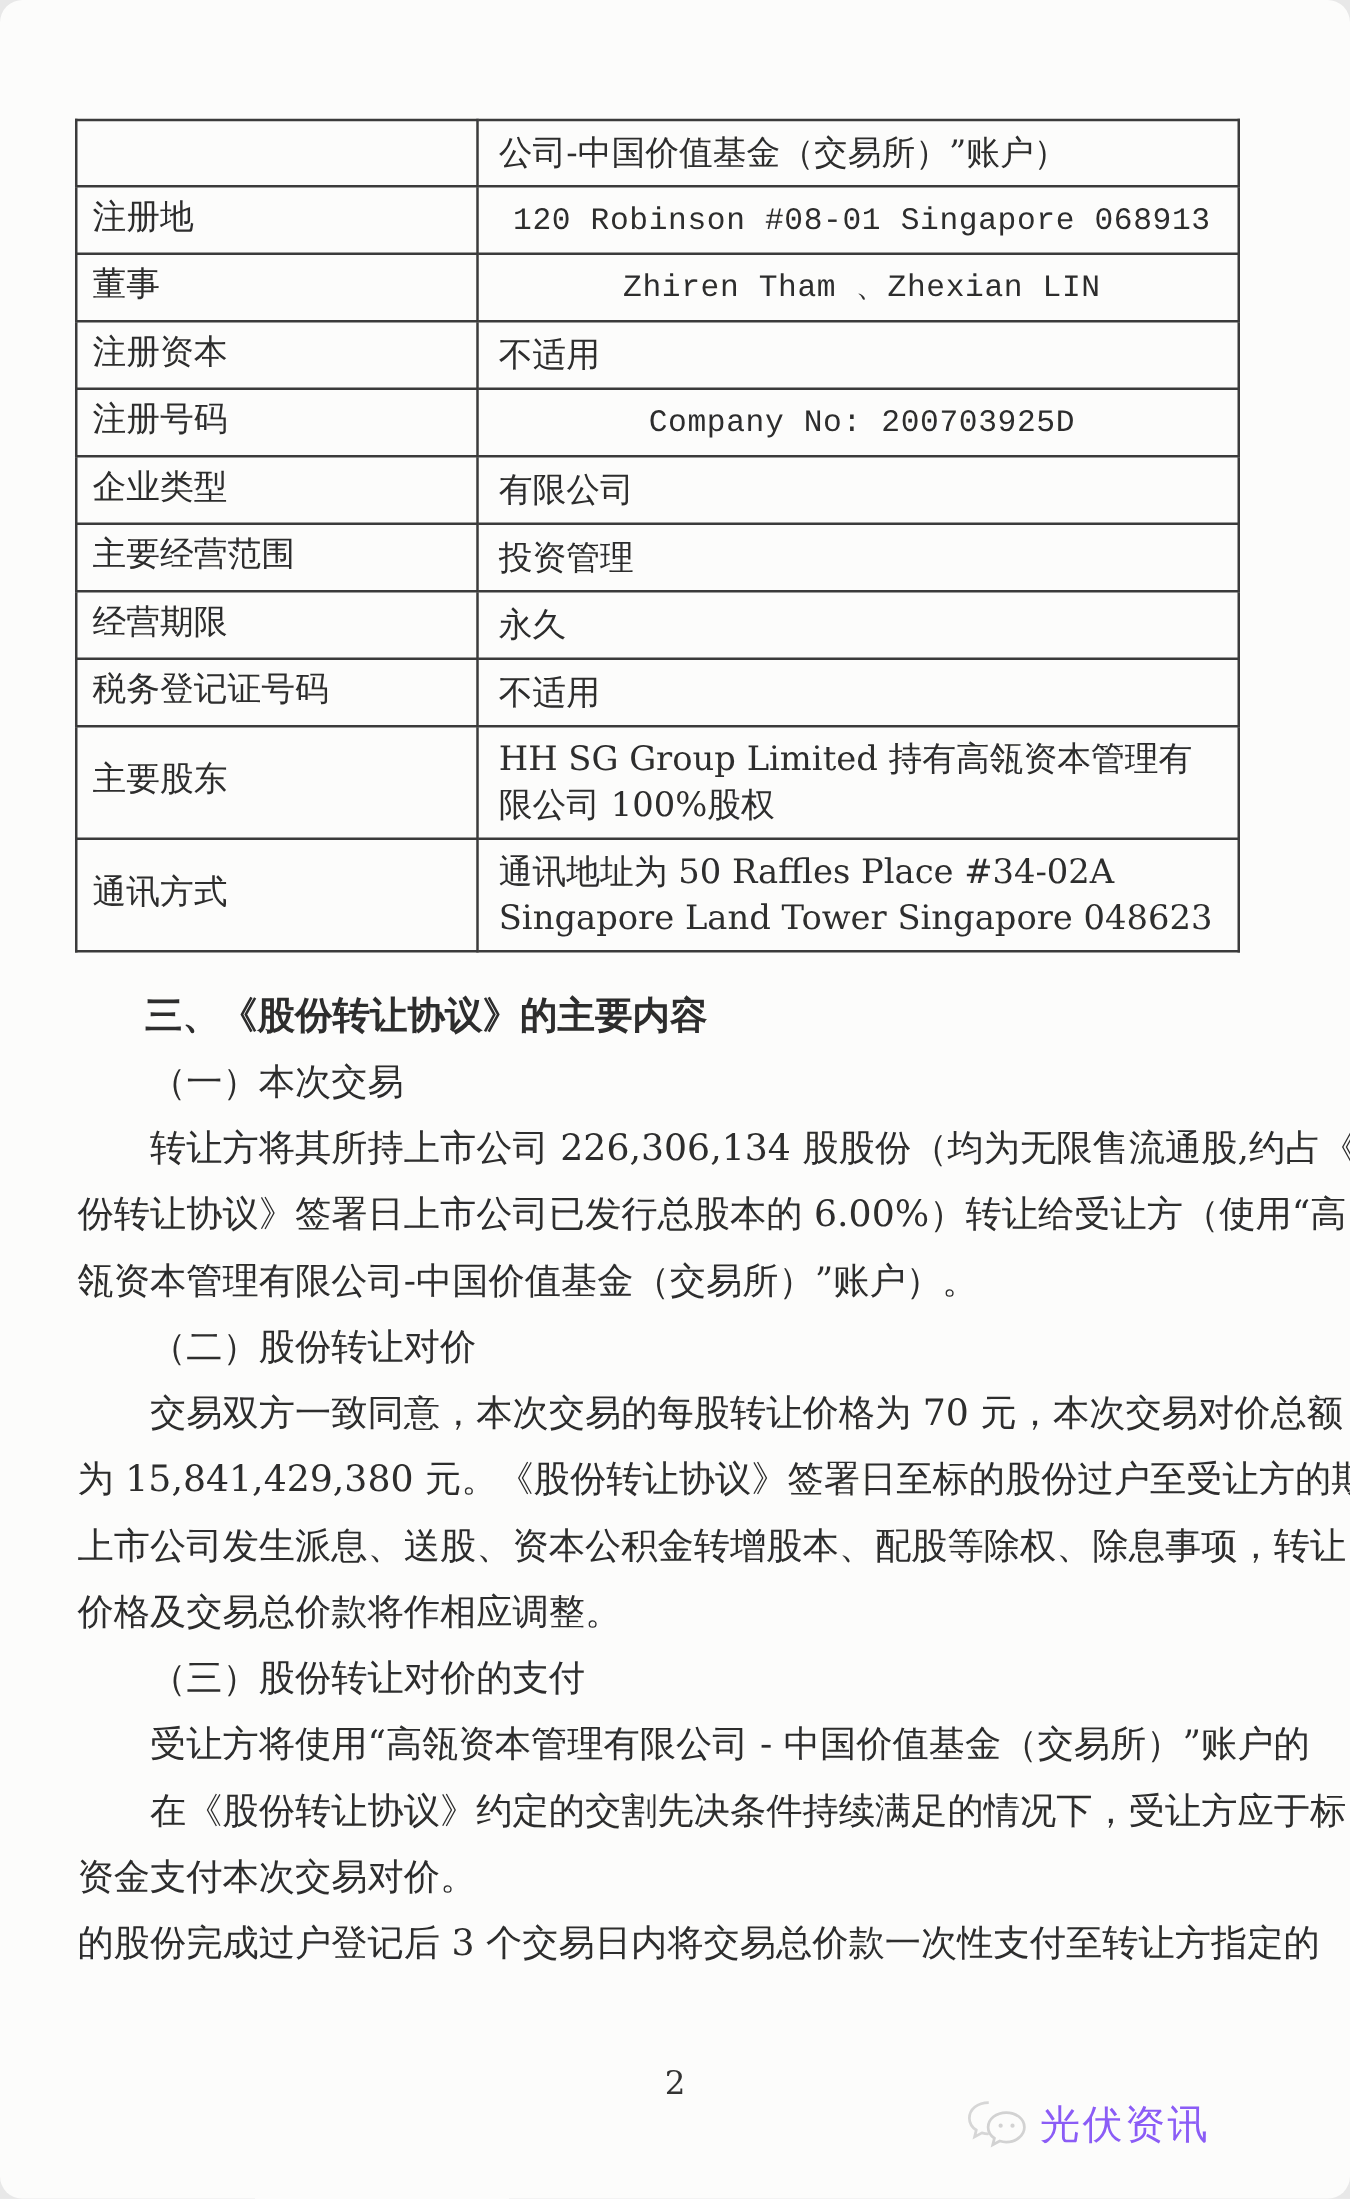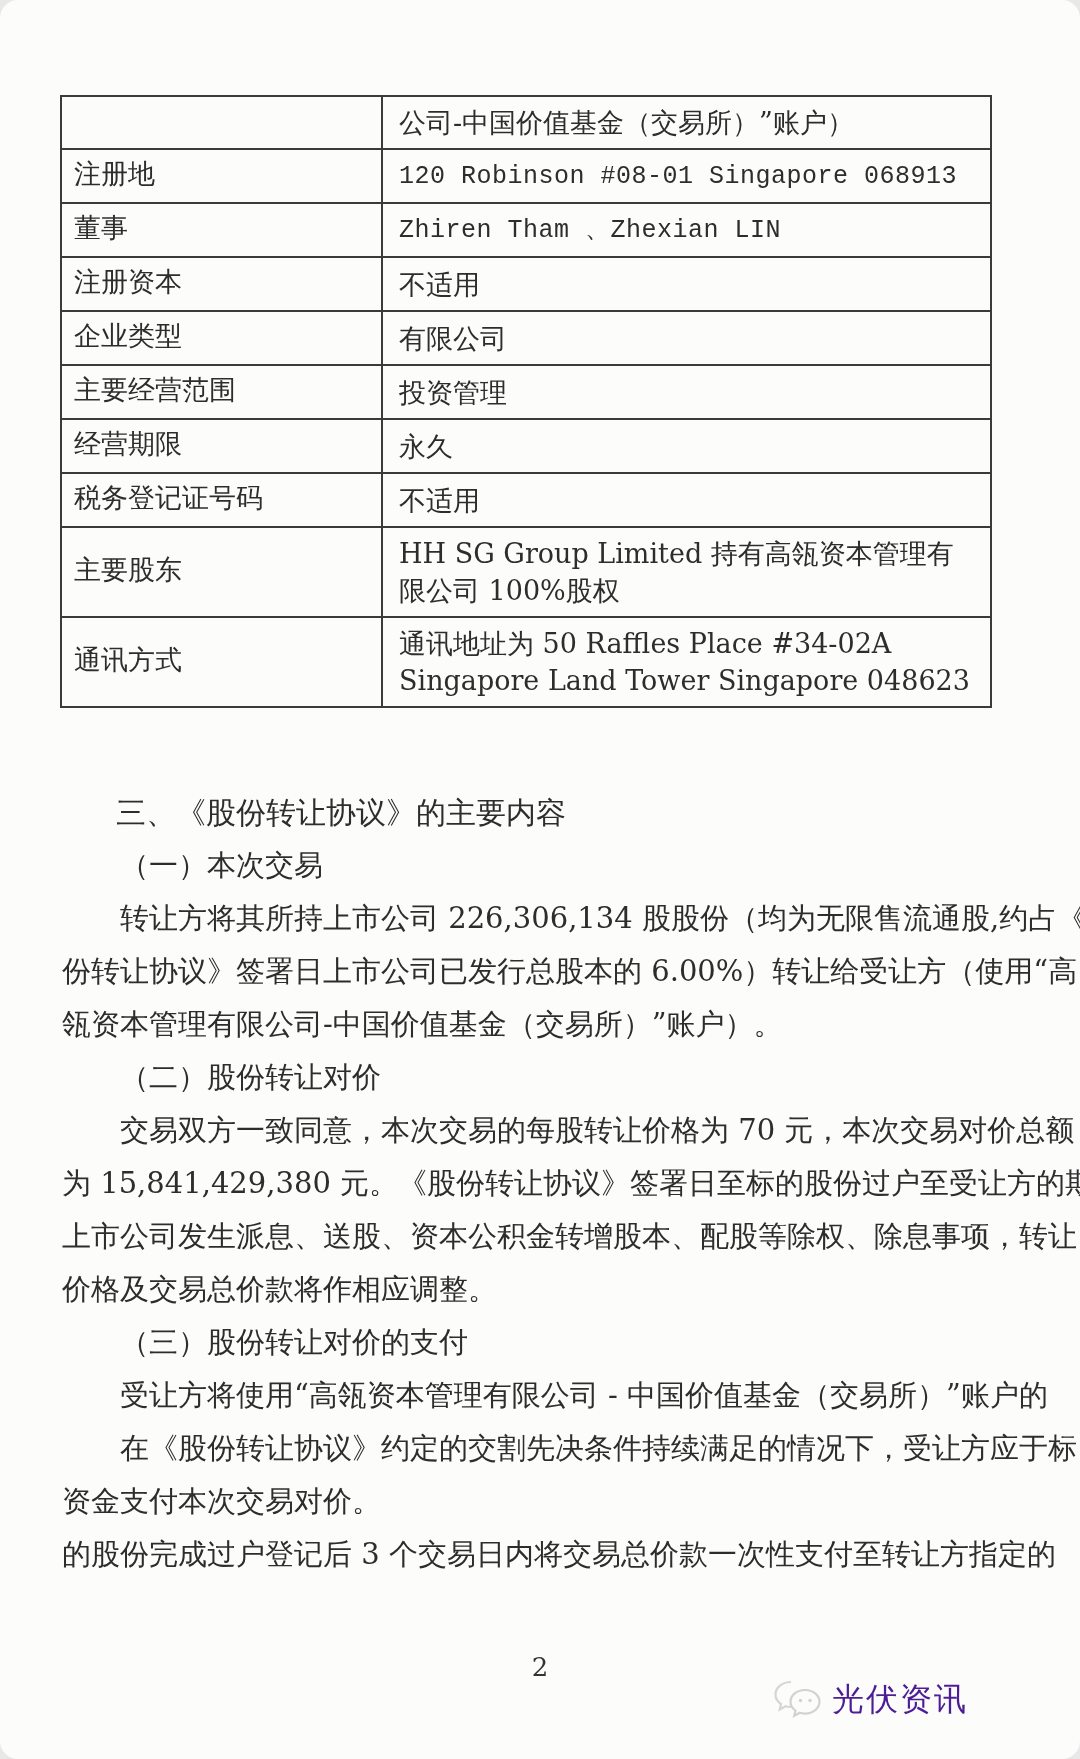--- a/index.html
+++ b/index.html
@@ -32,49 +32,50 @@
     font-family:Liberation Mono, monospace;
   }
   .info-table td.value {
     padding:7px 10px 7px 16px;
     line-height:37px;
   }
   .info-table td.value.mono {
     font-family:"Liberation Mono","DejaVu Sans Mono",monospace;
     font-size:25px;
     letter-spacing:0.5px;
+    text-align:center;
   }
   
   .body-text {
     position:absolute; left:62px; top:782px;
     width:958px;
     font-size:29px;
     line-height:53px;
   }
   .heading {
-    font-weight:normal;
+    font-weight:bold;
     font-size:30px;
     padding-left:54px;
     margin-top:4px;
   }
   .subhead { padding-left:58px; }
   .line { white-space:nowrap; }
   .line.indent { padding-left:58px; }
   
   .page-number {
     position:absolute; left:0; top:1652px;
     width:100%;
     text-align:center;
     font-size:26px;
     color:#333;
   }
   .watermark {
     position:absolute; right:112px; top:1678px;
     display:flex; align-items:center; gap:8px;
-    color:#4c1d95;
+    color:#8b5cf6;
     font-family:"DejaVu Sans","Liberation Sans",sans-serif;
     font-size:32px;
     letter-spacing:2px;
   }
   .watermark svg { display:block; }
 </style>
 </head>
 <body>
 
 <div class="page">
@@ -89,20 +90,24 @@
         <td class="label">注册地</td>
         <td class="value mono">120 Robinson #08-01 Singapore 068913</td>
       </tr>
       <tr>
         <td class="label">董事</td>
         <td class="value mono">Zhiren Tham 、Zhexian LIN</td>
       </tr>
       <tr>
         <td class="label">注册资本</td>
         <td class="value">不适用</td>
+      </tr>
+      <tr>
+        <td class="label">注册号码</td>
+        <td class="value mono">Company No: 200703925D</td>
       </tr>
       <tr>
         <td class="label">企业类型</td>
         <td class="value">有限公司</td>
       </tr>
       <tr>
         <td class="label">主要经营范围</td>
         <td class="value">投资管理</td>
       </tr>
       <tr>

